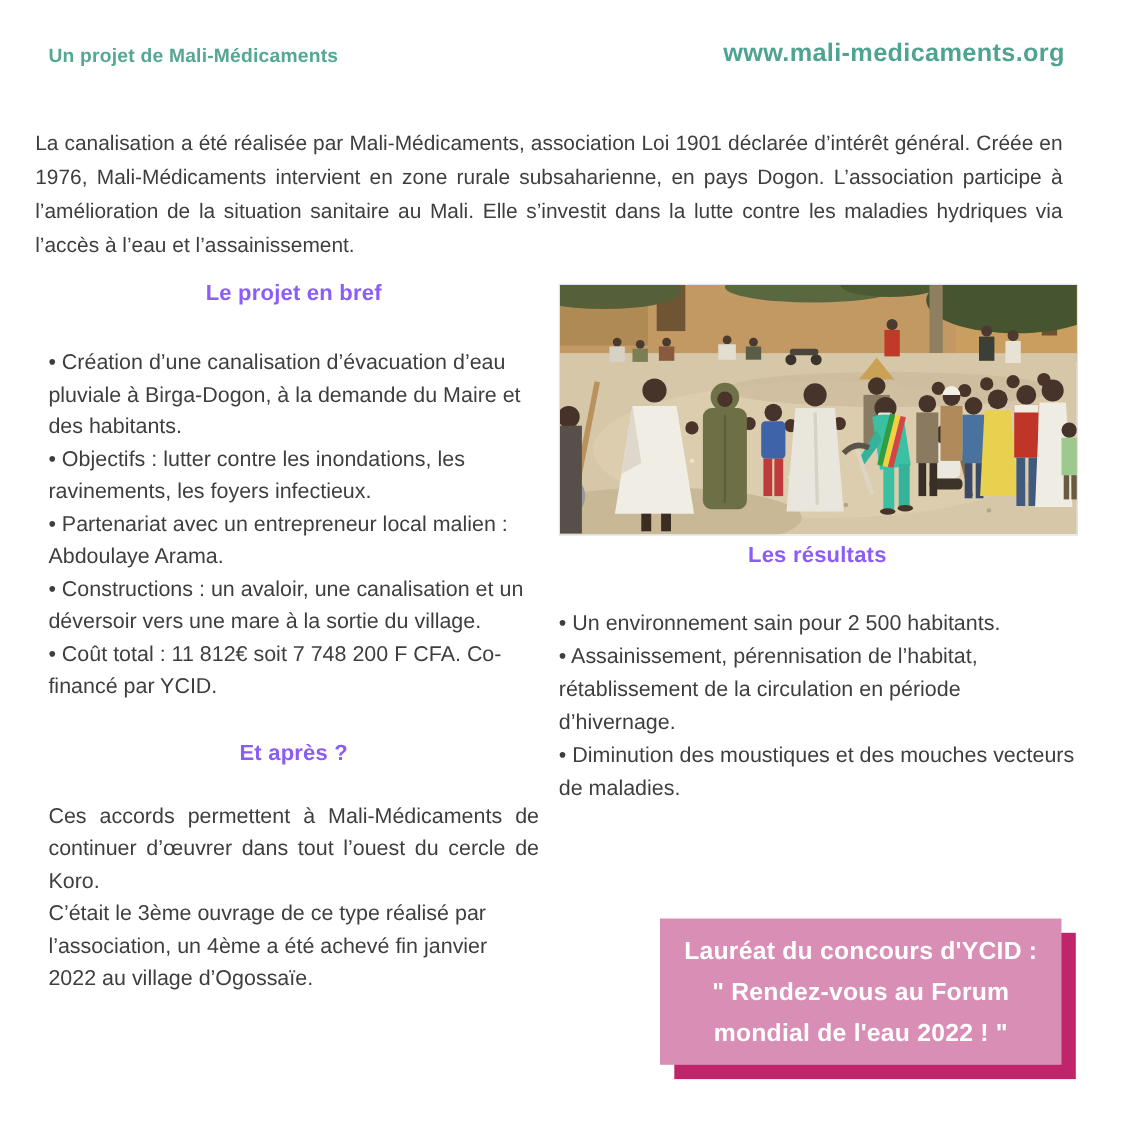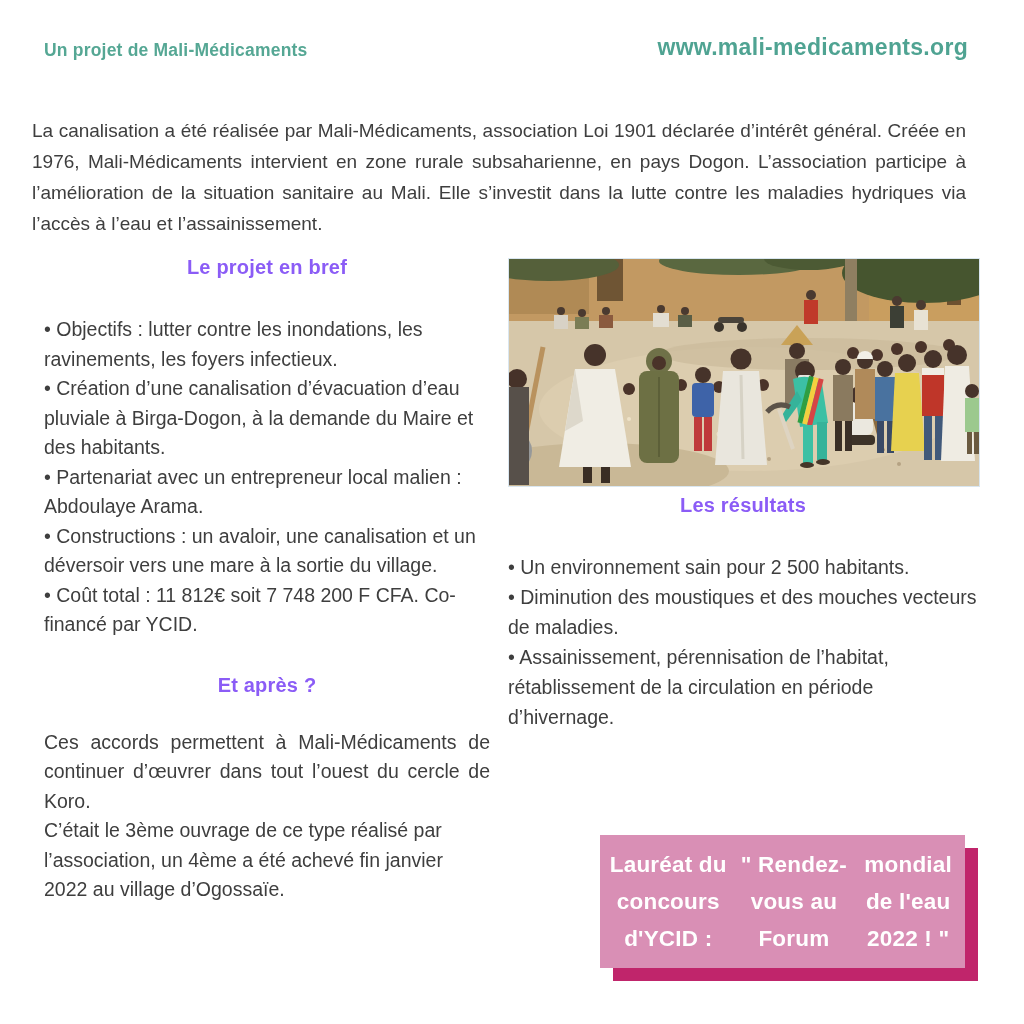--- a/index.html
+++ b/index.html
@@ -43,42 +43,42 @@
   .results-head { position:absolute; left:508px; top:494px; width:470px; }
   .results-bullets {
     position:absolute; left:508px; top:552px; width:470px;
     font-size:19.5px; line-height:30px;
   }
   .results-bullets p { margin:0; }
   
   .award-box {
     position:absolute; left:600px; top:835px; width:365px; height:133px;
     background:#d98fb5; box-shadow:13px 13px 0 0 #c0256b;
-    display:flex; flex-direction:row; justify-content:flex-start; align-items:center;
+    display:flex; flex-direction:column; justify-content:center; align-items:center;
   }
   .award-box .line {
     color:#ffffff; font-size:22.5px; font-weight:bold; line-height:37px;
     text-align:center; letter-spacing:.2px;
   }
 </style>
 </head>
 <body>
 
 <div class="page">
 
   <div class="hdr-left">Un projet de Mali-Médicaments</div>
   <a class="hdr-right" href="#">www.mali-medicaments.org</a>
 
   <p class="intro">La canalisation a été réalisée par Mali-Médicaments, association Loi 1901 déclarée d’intérêt général. Créée en 1976, Mali-Médicaments intervient en zone rurale subsaharienne, en pays Dogon. L’association participe à l’amélioration de la situation sanitaire au Mali. Elle s’investit dans la lutte contre les maladies hydriques via l’accès à l’eau et l’assainissement.</p>
 
   <div class="col-left">
     <h2 class="col-head">Le projet en bref</h2>
     <div class="bullets">
+      <p>• Création d’une canalisation d’évacuation d’eau pluviale à Birga-Dogon, à la demande du Maire et des habitants.</p>
       <p>• Objectifs : lutter contre les inondations, les ravinements, les foyers infectieux.</p>
-      <p>• Création d’une canalisation d’évacuation d’eau pluviale à Birga-Dogon, à la demande du Maire et des habitants.</p>
       <p>• Partenariat avec un entrepreneur local malien : Abdoulaye Arama.</p>
       <p>• Constructions : un avaloir, une canalisation et un déversoir vers une mare à la sortie du village.</p>
       <p>• Coût total : 11 812€ soit 7 748 200 F CFA. Co-financé par YCID.</p>
     </div>
     <h2 class="col-head after-head">Et après ?</h2>
     <div class="after-paras">
       <p class="justify">Ces accords permettent à Mali-Médicaments de continuer d’œuvrer dans tout l’ouest du cercle de Koro.</p>
       <p>C’était le 3ème ouvrage de ce type réalisé par l’association, un 4ème a été achevé fin janvier 2022 au village d’Ogossaïe.</p>
     </div>
   </div>
@@ -231,22 +231,22 @@
           <rect x="456" y="139" width="15" height="34" fill="#9cc98e"></rect>
         <rect x="458" y="173" width="5" height="22" fill="#6a5a40"></rect>
           <rect x="465" y="173" width="5" height="22" fill="#6a5a40"></rect>
       </g>
     </svg>
   </div>
 
   <h2 class="col-head results-head">Les résultats</h2>
   <div class="results-bullets">
     <p>• Un environnement sain pour 2 500 habitants.</p>
+    <p>• Assainissement, pérennisation de l’habitat, rétablissement de la circulation en période d’hivernage.</p>
     <p>• Diminution des moustiques et des mouches vecteurs de maladies.</p>
-    <p>• Assainissement, pérennisation de l’habitat, rétablissement de la circulation en période d’hivernage.</p>
   </div>
 
   <div class="award-box">
     <div class="line">Lauréat du concours d'YCID :</div>
     <div class="line">" Rendez-vous au Forum</div>
     <div class="line">mondial de l'eau 2022 ! "</div>
   </div>
 
 </div>
 

